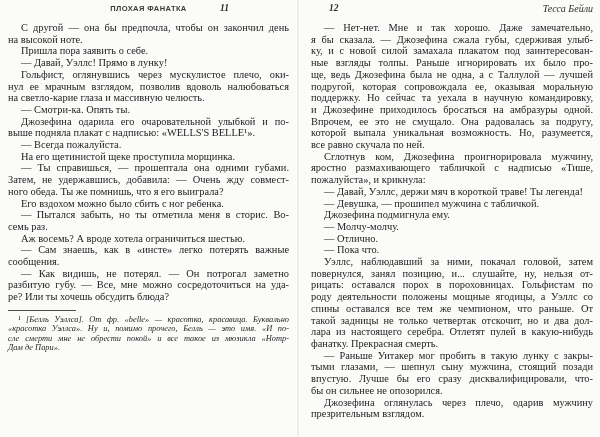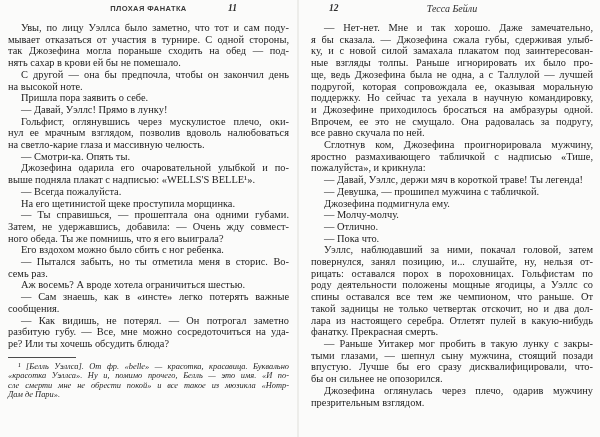--- a/index.html
+++ b/index.html
@@ -41,37 +41,37 @@
   .running-title {
     text-align: center;
     font-family: "Liberation Sans", sans-serif;
     font-size: 7.5px;
     font-weight: bold;
     letter-spacing: 0.4px;
     color: #3a3a3a;
     line-height: 11px;
   }
   .running-title-italic {
-    text-align: center;
+    text-align: right;
     font-family: "Liberation Serif", serif;
     font-style: italic;
     font-size: 10px;
     color: #2e2e2e;
     line-height: 11px;
   }
   .pnum {
     position: absolute;
     top: 0;
     font-style: italic;
     font-weight: bold;
     font-size: 9.5px;
     color: #2e2e2e;
     line-height: 11px;
   }
-  .pnum-left  { right: 52px; }
+  .pnum-left  { right: 60px; }
   .pnum-right { left: 18px; }
 
   .body-text {
     margin-top: 8px;
     font-size: 10.4px;
     line-height: 11.7px;
   }
   .para { margin: 0; }
   .line {
     text-align: justify;
@@ -98,26 +98,20 @@
 
 <div class="spread">
   <div class="gutter"></div>
 
   <div class="page page-left">
     <div class="pheader">
       <div class="running-title">ПЛОХАЯ ФАНАТКА</div>
       <div class="pnum pnum-left">11</div>
     </div>
     <div class="body-text">
-        <div class="para">
-          <div class="line first">Увы, по лицу Уэллса было заметно, что тот и сам поду-</div>
-          <div class="line">мывает отказаться от участия в турнире. С одной стороны,</div>
-          <div class="line">так Джозефина могла пораньше сходить на обед — под-</div>
-          <div class="line last">нять сахар в крови ей бы не помешало.</div>
-        </div>
         <div class="para">
           <div class="line first">С другой — она бы предпочла, чтобы он закончил день</div>
           <div class="line last">на высокой ноте.</div>
         </div>
         <div class="para">
           <div class="line first last">Пришла пора заявить о себе.</div>
         </div>
         <div class="para">
           <div class="line first last">— Давай, Уэллс! Прямо в лунку!</div>
         </div>
@@ -184,20 +178,21 @@
         <div class="para">
           <div class="line first">— Нет-нет. Мне и так хорошо. Даже замечательно,</div>
           <div class="line">я бы сказала. — Джозефина сжала губы, сдерживая улыб-</div>
           <div class="line">ку, и с новой силой замахала плакатом под заинтересован-</div>
           <div class="line">ные взгляды толпы. Раньше игнорировать их было про-</div>
           <div class="line">ще, ведь Джозефина была не одна, а с Таллулой — лучшей</div>
           <div class="line">подругой, которая сопровождала ее, оказывая моральную</div>
           <div class="line">поддержку. Но сейчас та уехала в научную командировку,</div>
           <div class="line">и Джозефине приходилось бросаться на амбразуры одной.</div>
           <div class="line">Впрочем, ее это не смущало. Она радовалась за подругу,</div>
+          <div class="line">которой выпала уникальная возможность. Но, разумеется,</div>
           <div class="line last">все равно скучала по ней.</div>
         </div>
         <div class="para">
           <div class="line first">Сглотнув ком, Джозефина проигнорировала мужчину,</div>
           <div class="line">яростно размахивающего табличкой с надписью «Тише,</div>
           <div class="line last">пожалуйста», и крикнула:</div>
         </div>
         <div class="para">
           <div class="line first last">— Давай, Уэллс, держи мяч в короткой траве! Ты легенда!</div>
         </div>

